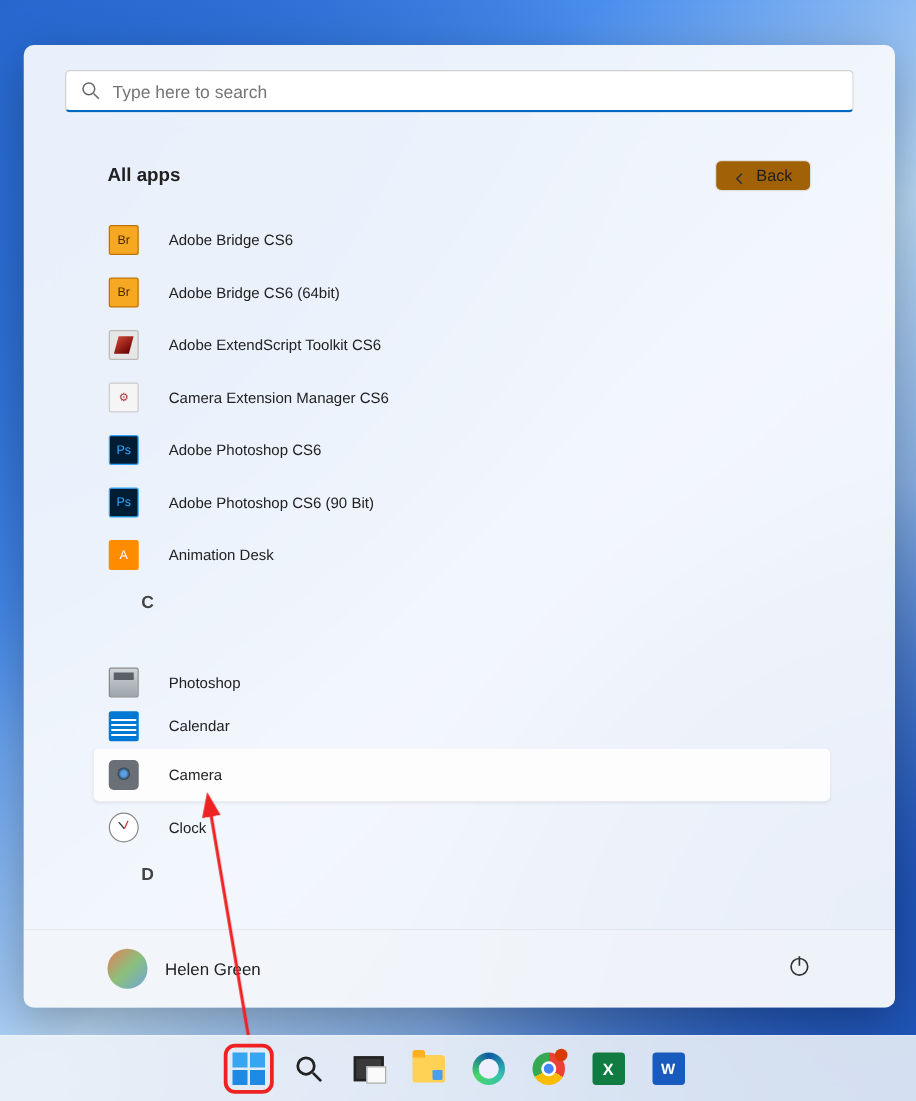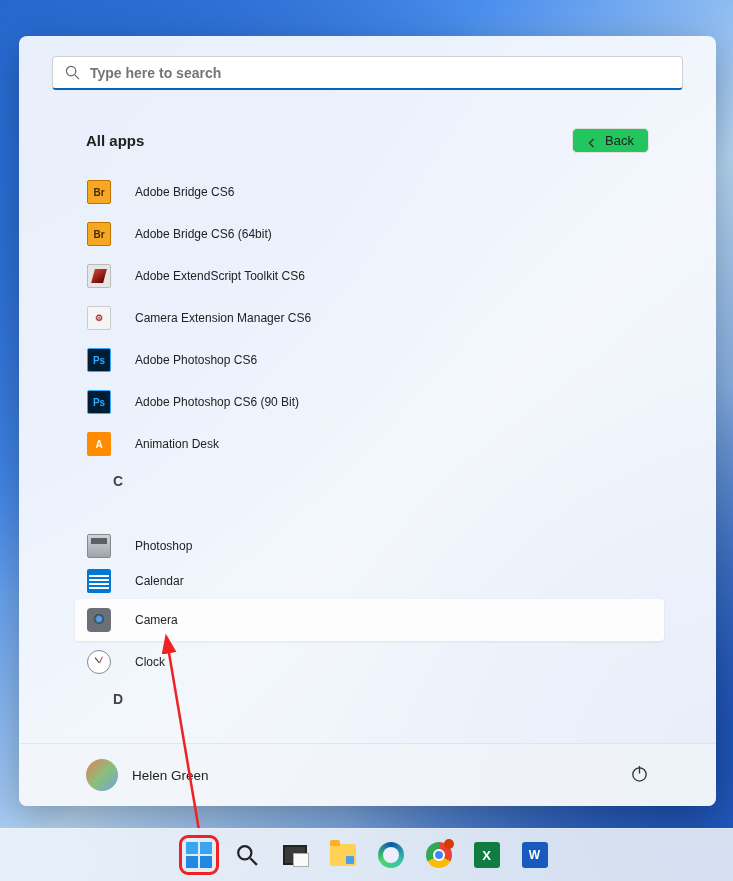--- a/index.html
+++ b/index.html
@@ -6,36 +6,36 @@
     body { width:733px; height:881px; background:linear-gradient(135deg,#1e5abf 0%,#4a8eed 30%,#b8d8f5 55%,#1e5abf 100%); position:relative; overflow:hidden; }
     .bgshape { position:absolute; border-radius:50%; }
     .bg1 { width:900px; height:900px; left:-400px; top:-300px; background:radial-gradient(circle,#2a6ed6 0%,transparent 70%); }
     .bg2 { width:700px; height:700px; right:-300px; bottom:-200px; background:radial-gradient(circle,#1a4fb5 0%,transparent 70%); }
 
     .start-panel { position:absolute; left:19px; top:36px; width:697px; height:770px; background:rgba(247,249,253,0.94); backdrop-filter:blur(30px); border-radius:8px; box-shadow:0 12px 40px rgba(0,0,0,0.3); display:flex; flex-direction:column; }
 
     .search-wrap { padding:20px 33px 0 33px; }
     .search-box { display:flex; align-items:center; height:34px; background:#fff; border:1px solid #d0d0d0; border-bottom:2px solid #0067c0; border-radius:4px; padding:0 12px; }
     .search-box svg { width:15px; height:15px; margin-right:10px; }
-    .search-box input { border:none; outline:none; flex:1; font-size:14px; color:#701a75; background:transparent;font-weight:bold; }
+    .search-box input { border:none; outline:none; flex:1; font-size:14px; color:#701a75; background:transparent; }
 
     .header-row { display:flex; align-items:center; justify-content:space-between; padding:0 67px; margin-top:38px; margin-bottom:18px; }
     .header-row h2 { font-size:15px; font-weight:600; color:#202020; }
-    .back-btn { display:flex; align-items:flex-end; gap:8px; padding:4px 14px; font-size:13px; background:#22c55e; border:1px solid #e0e0e0; border-radius:5px; cursor:pointer; color:#202020; }
+    .back-btn { display:flex; align-items:flex-end; gap:8px; padding:4px 14px; font-size:13px; background:#a16207; border:1px solid #e0e0e0; border-radius:5px; cursor:pointer; color:#202020; }
 
     .apps-scroll { flex:1; overflow-y:auto; padding:0 52px 0 56px; position:relative; }
     .apps-scroll::-webkit-scrollbar { width:10px; }
     .apps-scroll::-webkit-scrollbar-thumb { background:#c0c0c0; border-radius:5px; }
 
     .sep { color:#444; font-size:14px; font-weight:600; padding:8px 14px 8px 38px; }
     .app-row { display:flex; align-items:center; height:42px; padding-left:12px; border-radius:4px; cursor:default; position:relative; }
     .app-row.hot { background:#fdfdfd; box-shadow:0 1px 3px rgba(0,0,0,0.08); }
     .app-row.nudged { margin-top:28px; }
     .app-row.cal-row { height:36px; margin-top:-4px; }
-    .app-icon { width:24px; height:24px; margin-right:24px; display:flex; align-items:center; justify-content:center; font-size:10px; font-weight:700; border-radius:2px; flex-shrink:0; }
+    .app-icon { width:24px; height:24px; margin-right:24px; display:flex; align-items:center; justify-content:center; font-size:10px; font-weight:400; border-radius:2px; flex-shrink:0; }
     .app-label { font-size:12px; color:#222; }
 
     .ic-br { background:#f7a823; color:#4a2a00; border:1px solid #c07200; }
     .ic-es { background:#e6e6e6; border:1px solid #bbb; }
     .ic-em { background:#f5f5f5; border:1px solid #ccc; }
     .ic-ps { background:#001d34; color:#30a8ff; border:1px solid #30a8ff; }
     .ic-an { background:#ff8b00; color:#fff; }
     .ic-calc { background:linear-gradient(#cfd4d9,#9da4ab); border:1px solid #888; position:relative; }
     .ic-calc:after { content:""; position:absolute; top:3px; left:3px; right:3px; height:6px; background:#5b6066; }
     .ic-caldr { background:#0078d4; position:relative; }

